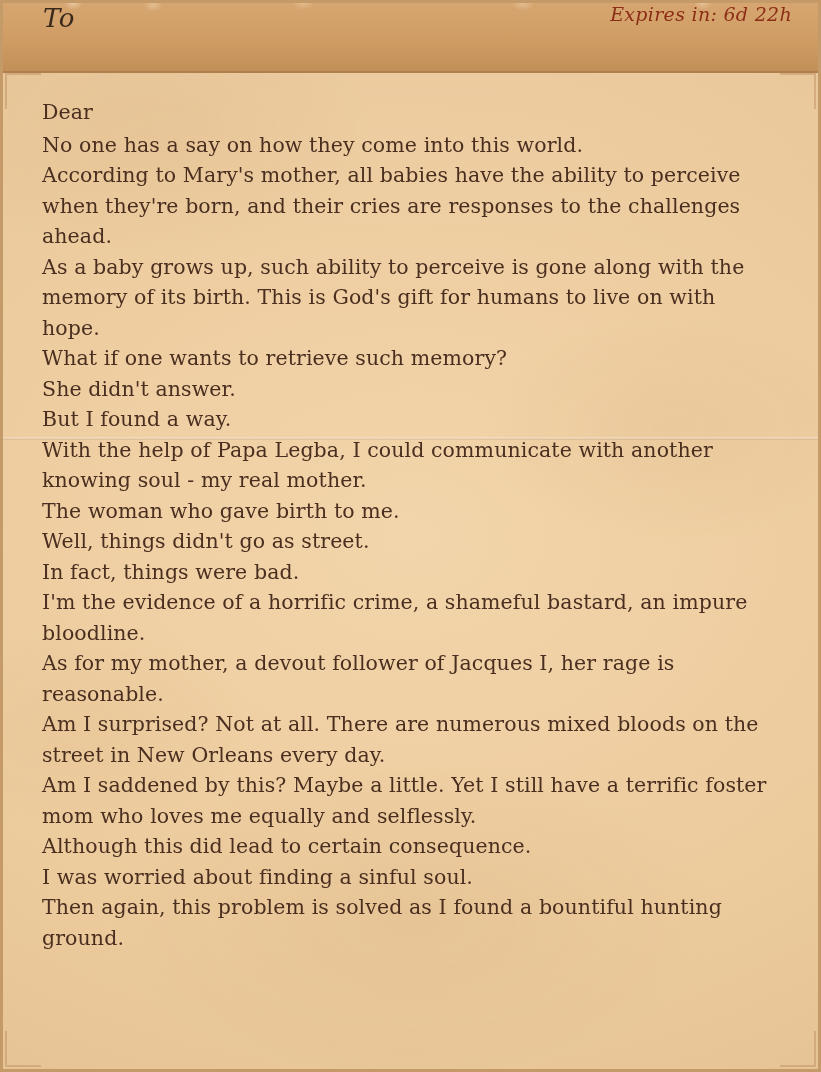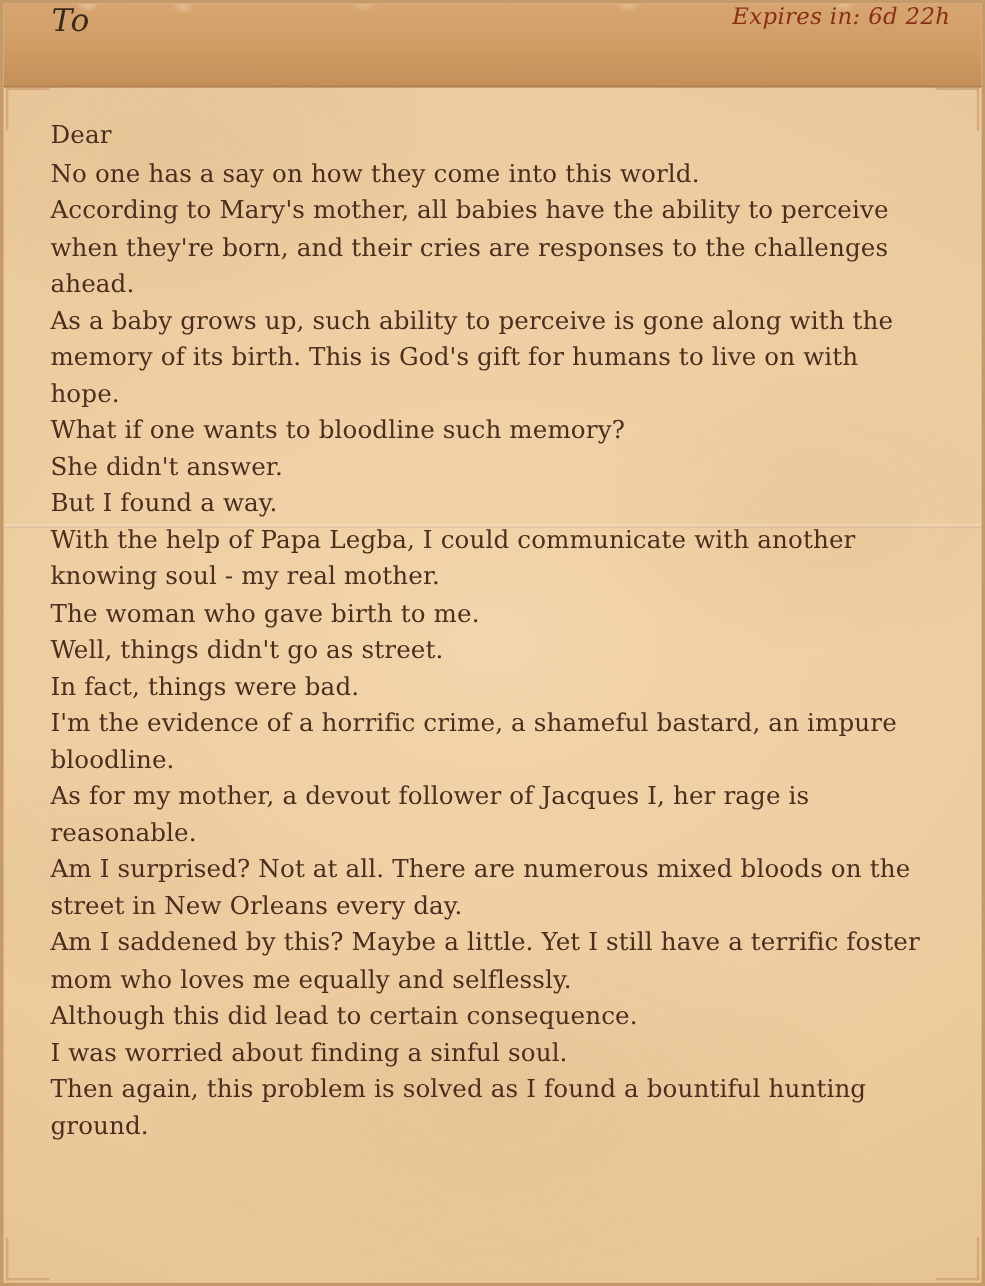--- a/index.html
+++ b/index.html
@@ -144,21 +144,21 @@
   <div class="corner br"></div>
 
   <div class="fold"></div>
 
   <div class="body">
     <p class="salutation">Dear</p>
 
     <p class="line">No one has a say on how they come into this world.</p>
     <p class="line">According to Mary's mother, all babies have the ability to perceive when they're born, and their cries are responses to the challenges ahead.</p>
     <p class="line">As a baby grows up, such ability to perceive is gone along with the memory of its birth. This is God's gift for humans to live on with hope.</p>
-    <p class="line">What if one wants to bloodline such memory?</p>
+    <p class="line">What if one wants to retrieve such memory?</p>
     <p class="line">She didn't answer.</p>
     <p class="line">But I found a way.</p>
     <p class="line">With the help of Papa Legba, I could communicate with another knowing soul - my real mother.</p>
     <p class="line">The woman who gave birth to me.</p>
     <p class="line">Well, things didn't go as street.</p>
     <p class="line">In fact, things were bad.</p>
     <p class="line">I'm the evidence of a horrific crime, a shameful bastard, an impure bloodline.</p>
     <p class="line">As for my mother, a devout follower of Jacques I, her rage is reasonable.</p>
     <p class="line">Am I surprised? Not at all. There are numerous mixed bloods on the street in New Orleans every day.</p>
     <p class="line">Am I saddened by this? Maybe a little. Yet I still have a terrific foster mom who loves me equally and selflessly.</p>

